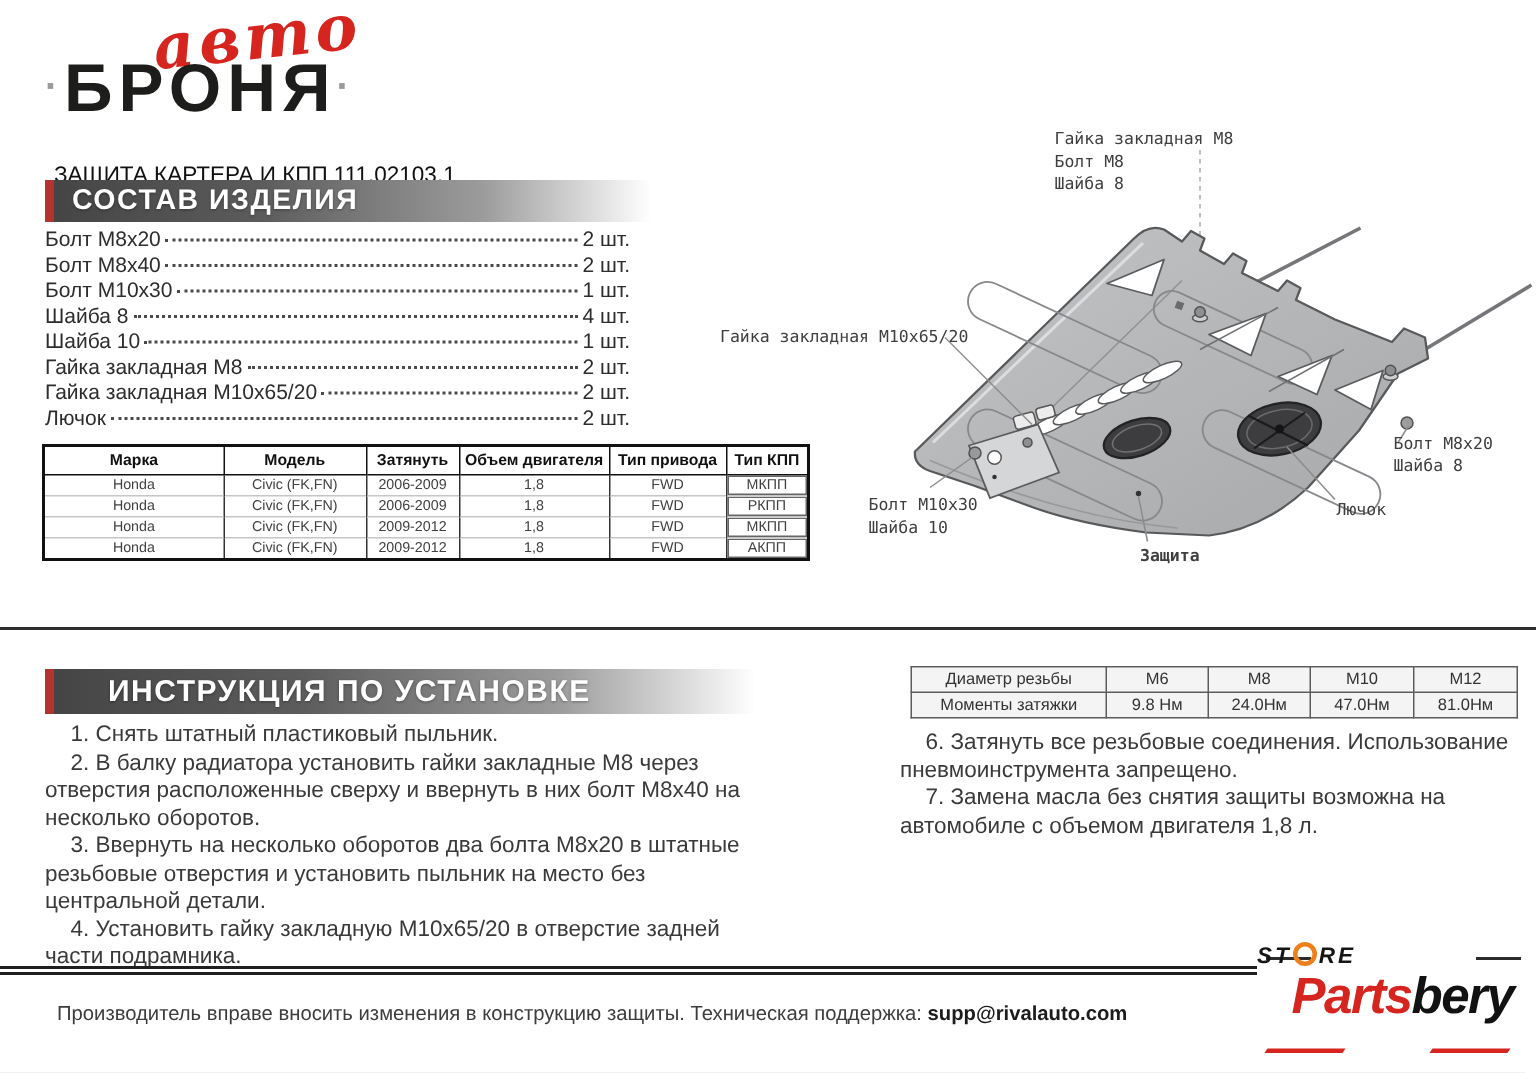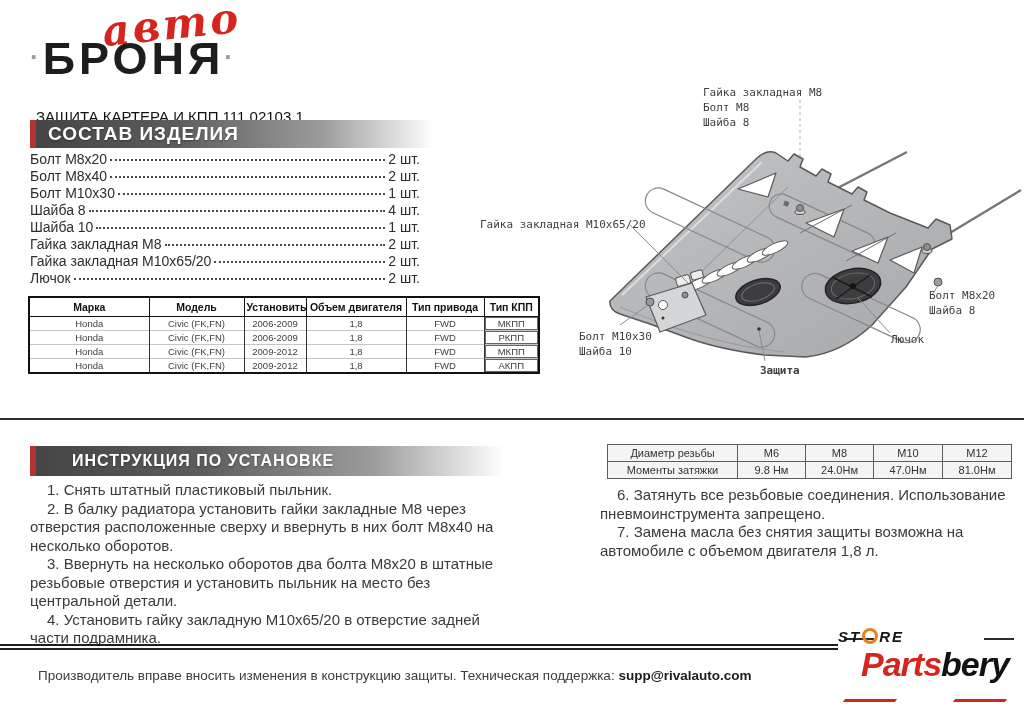--- a/index.html
+++ b/index.html
@@ -16,21 +16,21 @@
   .product-title{position:absolute;left:36px;top:108px;font-size:15px;font-weight:normal;color:#111;}
 
   
   .bar{position:absolute;left:30px;border-left:6px solid #b5332e;
        background:linear-gradient(90deg,#454545 0%,#5c5c5c 35%,#9c9c9c 72%,#ffffff 100%);}
   .bar-composition{top:120px;width:398px;height:28px;}
   .bar-instructions{top:446px;width:468px;height:30px;}
   .bar-label{color:#fff;font-weight:bold;letter-spacing:1px;padding-left:12px;
        text-shadow:0 1px 2px rgba(0,0,0,.35);display:block;}
   .bar-composition .bar-label{font-size:19px;line-height:28px;}
-  .bar-instructions .bar-label{font-size:16px;line-height:30px;padding-left:36px;}
+  .bar-instructions .bar-label{font-size:20px;line-height:30px;padding-left:36px;}
 
   
   .parts-list{position:absolute;left:30px;top:151px;width:390px;margin:0;padding:0;list-style:none;}
   .parts-list li{display:flex;align-items:baseline;height:17px;font-size:14px;color:#2d2d2d;}
   .parts-list .dots{flex:1;border-bottom:2px dotted #4a4a4a;margin:0 3px;transform:translateY(-3px);}
   .parts-list .qty{white-space:nowrap;}
 
   
   .vehicle-table{position:absolute;left:28px;top:296px;border-collapse:collapse;
        border:2px solid #111;table-layout:fixed;width:510px;}
@@ -144,21 +144,21 @@
         <col style="width:95px">
         <col style="width:62px">
         <col style="width:100px">
         <col style="width:78px">
         <col style="width:55px">
       </colgroup>
     <thead>
       <tr>
         <th>Марка</th>
         <th>Модель</th>
-        <th>Установить</th>
+        <th>Затянуть</th>
         <th>Объем двигателя</th>
         <th>Тип привода</th>
         <th>Тип КПП</th>
       </tr>
     </thead>
     <tbody>
       <tr>
         <td>Honda</td>
         <td>Civic (FK,FN)</td>
         <td>2006-2009</td>

